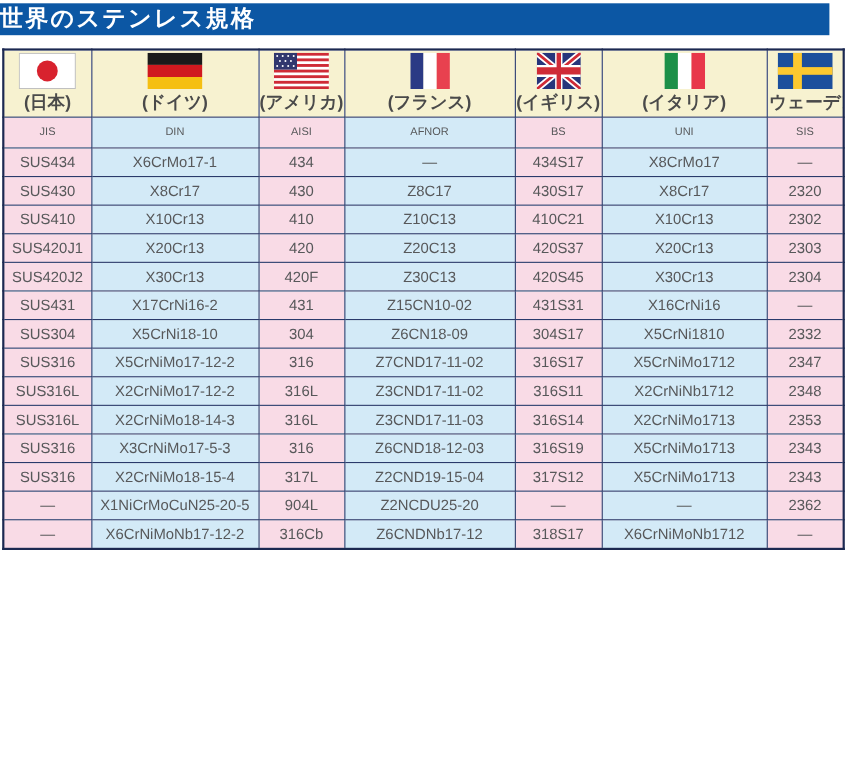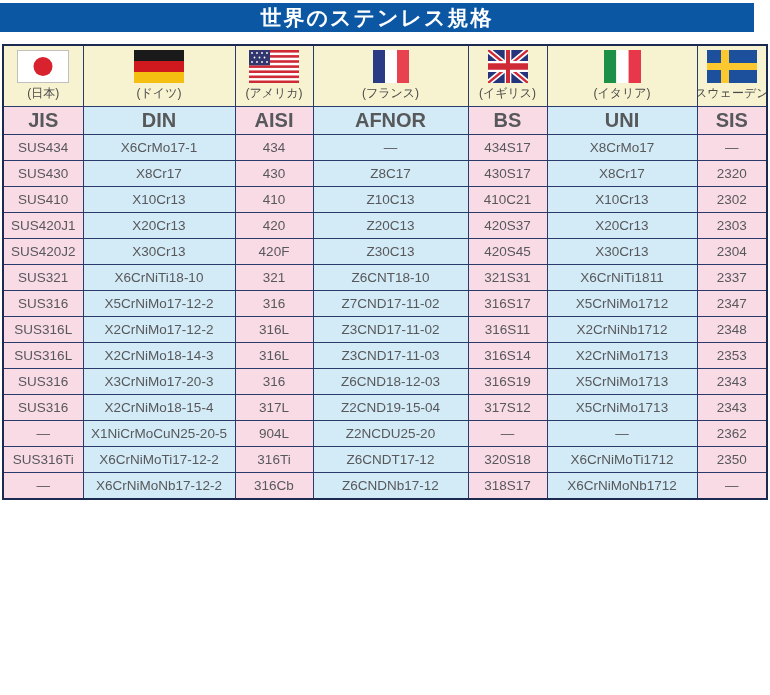--- a/index.html
+++ b/index.html
@@ -8,21 +8,21 @@
     font-family:"Liberation Sans","DejaVu Sans",sans-serif;
     -webkit-font-smoothing:antialiased;
   }
   .title-band{
     margin:3px 16px 0 0;
     height:29px;
     background:#0c57a4;
     color:#ffffff;
     font-size:21px;
     font-weight:bold;
-    text-align:center;
+    text-align:left;
     line-height:29px;
     letter-spacing:2px;
   }
   table.standards{
     margin:12px auto 0 auto;
     border-collapse:collapse;
     table-layout:fixed;
     width:764px;
     border:2px solid #1c2951;
   }
@@ -34,26 +34,27 @@
     color:#57585a;
     font-weight:normal;
     overflow:hidden;
     white-space:nowrap;
   }
   .col-jis{width:80px}.col-din{width:152px}.col-aisi{width:78px}
   .col-afnor{width:155px}.col-bs{width:79px}.col-uni{width:150px}.col-sis{width:70px}
   tr.flag-row th{
     background:#f7f2d0;
     height:60px;
-    font-size:12px;
+    font-size:16px;
     color:#4a4a4a;
+    font-weight:bold;
   }
   .flag-wrap{display:flex;flex-direction:column;align-items:center;justify-content:center;gap:2px;}
   .flag-wrap svg{display:block;}
-  tr.std-row th{height:27px;font-size:20px;font-weight:bold;}
+  tr.std-row th{height:27px;font-size:10px;}
   tbody td{height:25px;font-size:13.5px;}
   .pink{background:#f9dbe6;}
   .blue{background:#d3eaf7;}
 </style>
 </head>
 <body>
 
 <div class="title-band">世界のステンレス規格</div>
 
 <table class="standards">
@@ -225,27 +226,36 @@
       <tr>
         <td class="pink">SUS420J2</td>
         <td class="blue">X30Cr13</td>
         <td class="pink">420F</td>
         <td class="blue">Z30C13</td>
         <td class="pink">420S45</td>
         <td class="blue">X30Cr13</td>
         <td class="pink">2304</td>
       </tr>
       <tr>
-        <td class="pink">SUS321</td>
-        <td class="blue">X6CrNiTi18-10</td>
-        <td class="pink">321</td>
-        <td class="blue">Z6CNT18-10</td>
-        <td class="pink">321S31</td>
-        <td class="blue">X6CrNiTi1811</td>
-        <td class="pink">2337</td>
+        <td class="pink">SUS431</td>
+        <td class="blue">X17CrNi16-2</td>
+        <td class="pink">431</td>
+        <td class="blue">Z15CN10-02</td>
+        <td class="pink">431S31</td>
+        <td class="blue">X16CrNi16</td>
+        <td class="pink">—</td>
+      </tr>
+      <tr>
+        <td class="pink">SUS304</td>
+        <td class="blue">X5CrNi18-10</td>
+        <td class="pink">304</td>
+        <td class="blue">Z6CN18-09</td>
+        <td class="pink">304S17</td>
+        <td class="blue">X5CrNi1810</td>
+        <td class="pink">2332</td>
       </tr>
       <tr>
         <td class="pink">SUS316</td>
         <td class="blue">X5CrNiMo17-12-2</td>
         <td class="pink">316</td>
         <td class="blue">Z7CND17-11-02</td>
         <td class="pink">316S17</td>
         <td class="blue">X5CrNiMo1712</td>
         <td class="pink">2347</td>
       </tr>
@@ -262,21 +272,21 @@
         <td class="pink">SUS316L</td>
         <td class="blue">X2CrNiMo18-14-3</td>
         <td class="pink">316L</td>
         <td class="blue">Z3CND17-11-03</td>
         <td class="pink">316S14</td>
         <td class="blue">X2CrNiMo1713</td>
         <td class="pink">2353</td>
       </tr>
       <tr>
         <td class="pink">SUS316</td>
-        <td class="blue">X3CrNiMo17-20-3</td>
+        <td class="blue">X3CrNiMo17-5-3</td>
         <td class="pink">316</td>
         <td class="blue">Z6CND18-12-03</td>
         <td class="pink">316S19</td>
         <td class="blue">X5CrNiMo1713</td>
         <td class="pink">2343</td>
       </tr>
       <tr>
         <td class="pink">SUS316</td>
         <td class="blue">X2CrNiMo18-15-4</td>
         <td class="pink">317L</td>
@@ -288,29 +298,20 @@
       <tr>
         <td class="pink">—</td>
         <td class="blue">X1NiCrMoCuN25-20-5</td>
         <td class="pink">904L</td>
         <td class="blue">Z2NCDU25-20</td>
         <td class="pink">—</td>
         <td class="blue">—</td>
         <td class="pink">2362</td>
       </tr>
       <tr>
-        <td class="pink">SUS316Ti</td>
-        <td class="blue">X6CrNiMoTi17-12-2</td>
-        <td class="pink">316Ti</td>
-        <td class="blue">Z6CNDT17-12</td>
-        <td class="pink">320S18</td>
-        <td class="blue">X6CrNiMoTi1712</td>
-        <td class="pink">2350</td>
-      </tr>
-      <tr>
         <td class="pink">—</td>
         <td class="blue">X6CrNiMoNb17-12-2</td>
         <td class="pink">316Cb</td>
         <td class="blue">Z6CNDNb17-12</td>
         <td class="pink">318S17</td>
         <td class="blue">X6CrNiMoNb1712</td>
         <td class="pink">—</td>
       </tr>
     </tbody>
 </table>

